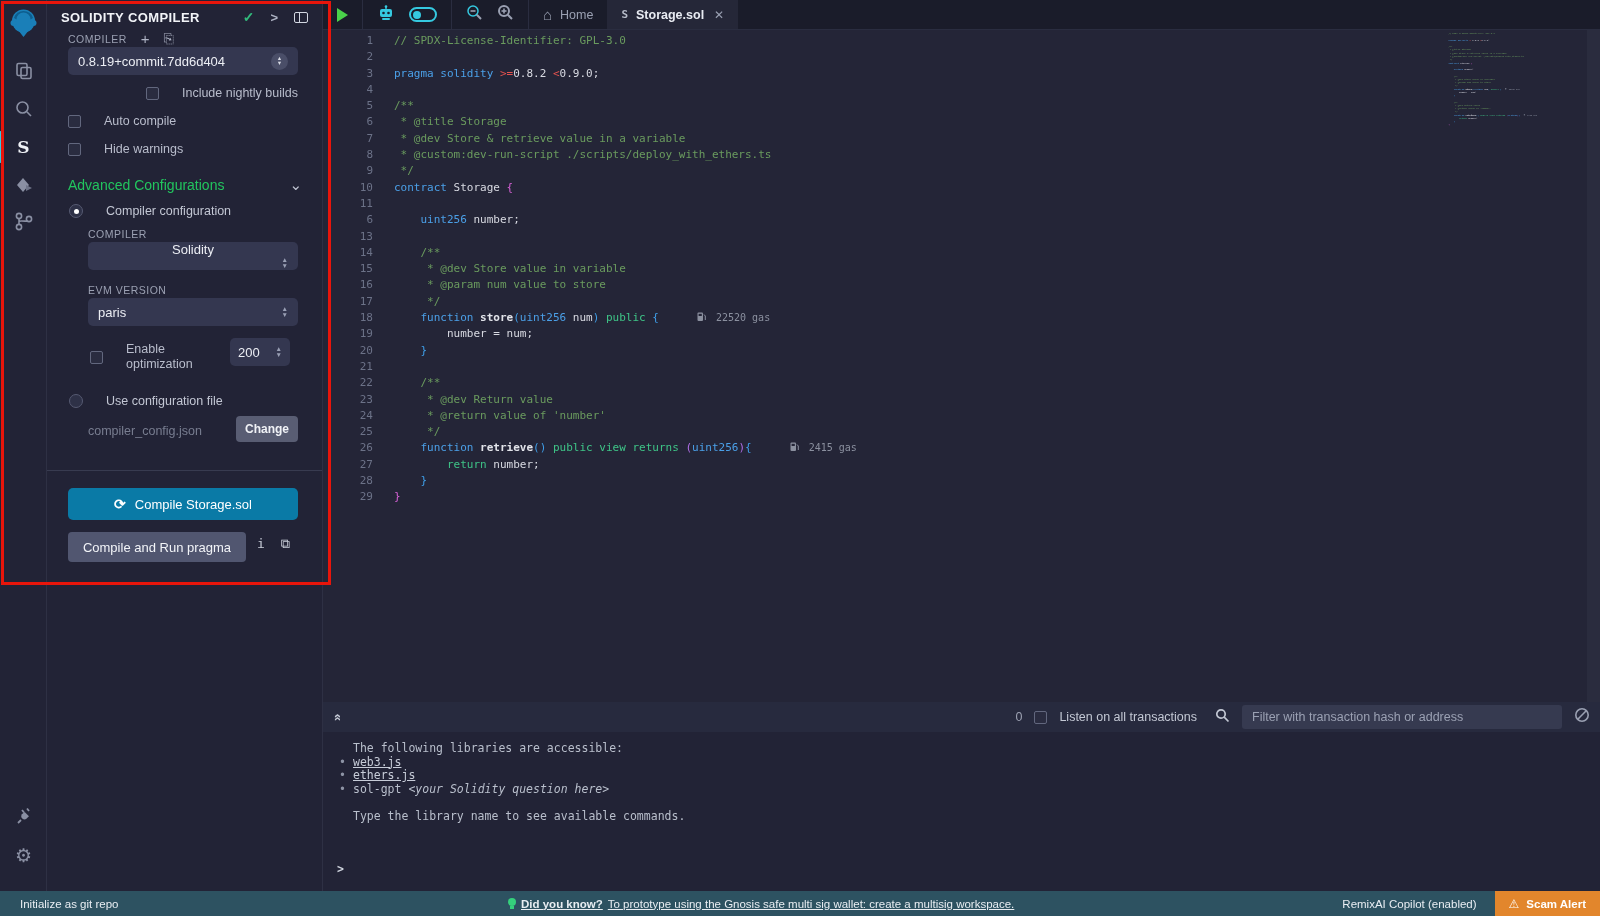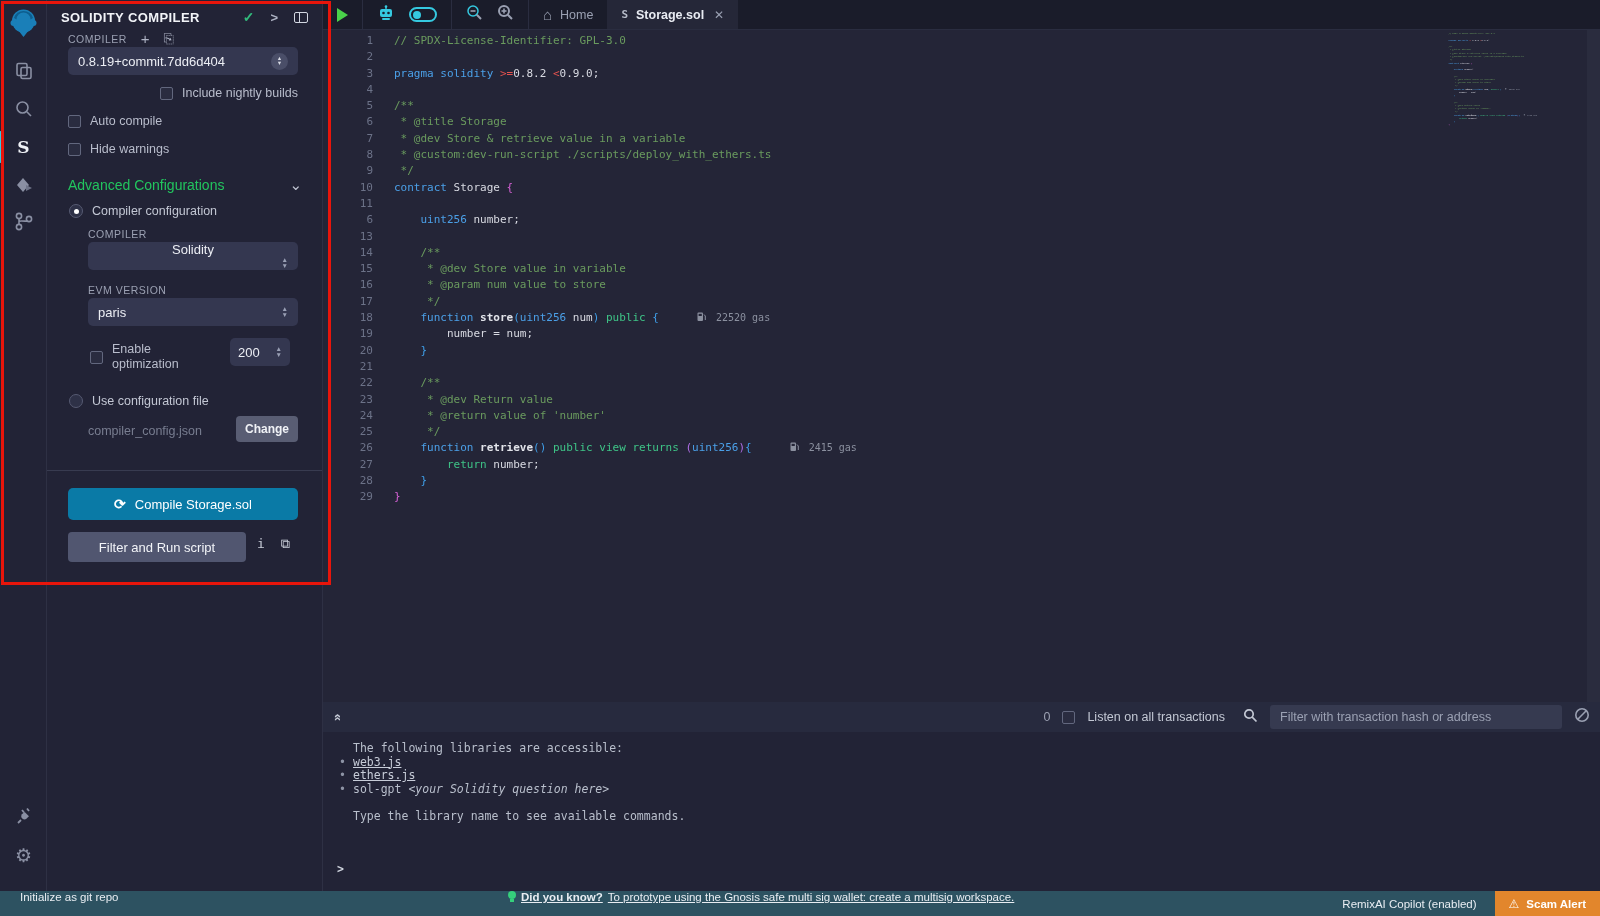--- a/index.html
+++ b/index.html
@@ -27,21 +27,21 @@
   .compiler-row { position:absolute; left:21px; top:31px; display:flex; align-items:center; gap:14px; }
   .small-caps-label { font-size:10.5px; color:#9ba0b2; letter-spacing:.5px; }
   .plus-ic { color:#aeb3c4; font-size:15px; line-height:10px; cursor:pointer; }
   .filedoc-ic { color:#aeb3c4; font-size:13px; cursor:pointer; }
 
   .select-box { position:relative; background:#343750; border-radius:5px; height:28px; display:flex; align-items:center; padding:0 10px; color:#eceef4; font-size:13px; cursor:pointer; }
   .sel-version { position:absolute; left:21px; top:47px; width:230px; }
   .spin-circle { margin-left:auto; width:17px; height:17px; border-radius:50%; background:#4a4e68; display:flex; flex-direction:column; align-items:center; justify-content:center; color:#d7dae4; font-size:5.5px; line-height:5px; }
   .caret-stack { margin-left:auto; display:flex; flex-direction:column; align-items:center; color:#9aa0b5; font-size:6.5px; line-height:6px; }
 
-  .chk-row { position:absolute; display:flex; align-items:center; gap:9px; font-size:12.5px; color:#b9bdcc; }
+  .chk-row { position:absolute; display:flex; align-items:center; gap:23px; font-size:12.5px; color:#b9bdcc; }
   .checkbox { width:13px; height:13px; background:#2a2c40; border:1px solid #62677e; border-radius:2px; cursor:pointer; flex:0 0 13px; }
   .radio { width:14px; height:14px; border-radius:50%; background:#2e3147; border:1px solid #565a72; cursor:pointer; position:relative; flex:0 0 14px; }
   .radio.checked::after { content:""; position:absolute; left:3.5px; top:3.5px; width:5px; height:5px; border-radius:50%; background:#ffffff; }
 
   .adv-header { position:absolute; left:21px; right:20px; top:176px; display:flex; align-items:center; cursor:pointer; }
   .adv-title { font-size:14px; color:#22c55e; }
   .chev-down { margin-left:auto; color:#c2c6d4; font-size:15px; }
 
   .field-label { position:absolute; font-size:10.5px; color:#9ba0b2; letter-spacing:.5px; }
   .num-input { position:absolute; left:183px; top:338px; width:60px; height:28px; background:#343750; border-radius:5px; display:flex; align-items:center; padding:0 8px; color:#eceef4; font-size:13px; }
@@ -90,33 +90,33 @@
   .minimap-clone .lc { padding-left:2px; }
   .minimap-clone .gas { margin-left:18px; }
   .overview-ruler { position:absolute; right:0; top:0; bottom:0; width:13px; background:#2a2c3e; }
 
   
   .termbar { position:absolute; top:702px; left:0; right:0; height:30px; background:#272a3e; display:flex; align-items:center; padding:0 10px; }
   .term-collapse { color:#c3c8d4; font-size:13px; font-weight:bold; display:inline-block; transform:rotate(-90deg); cursor:pointer; }
   .termbar-right { margin-left:auto; display:flex; align-items:center; gap:12px; }
   .tx-count { font-size:12.5px; color:#9ca1b2; }
   .listen-label { font-size:12.5px; color:#c3c8d4; }
-  .filter-input { width:292px; height:24px; background:#363a50; border:none; border-radius:3px; color:#e7eaf0; font-size:12.5px; padding:0 10px; font-family:"Liberation Sans", sans-serif; }
+  .filter-input { width:320px; height:24px; background:#363a50; border:none; border-radius:3px; color:#e7eaf0; font-size:12.5px; padding:0 10px; font-family:"Liberation Sans", sans-serif; }
   .filter-input::placeholder { color:#9ba1b3; }
 
   .terminal { position:absolute; top:732px; left:0; right:0; bottom:0; background:#222336; font-family:"DejaVu Sans Mono", monospace; font-size:11.5px; color:#b9bfcc; }
   .term-lines { position:absolute; top:10px; left:0; right:0; }
   .term-line { position:relative; padding-left:30px; height:13.5px; line-height:13.5px; white-space:pre; }
   .term-line .bullet { position:absolute; left:16px; color:#8d93a5; }
   .term-link { text-decoration:underline; cursor:pointer; color:#c7ccd8; }
   .term-italic { font-style:italic; }
   .term-prompt { position:absolute; left:14px; top:130px; color:#d0d5df; font-weight:bold; }
 
   
-  .statusbar { position:absolute; left:0; right:0; bottom:0; height:25px; background:#2d5261; display:flex; font-size:11.5px; color:#e8edf2; z-index:6; }
+  .statusbar { position:absolute; left:0; right:0; bottom:0; height:25px; background:#2d5261; display:flex; align-items:center; font-size:11.5px; color:#e8edf2; z-index:6; }
   .sb-left { margin-left:20px; cursor:pointer; }
   .sb-tip { position:absolute; left:508px; display:flex; align-items:center; gap:5px;text-decoration:underline; }
   .sb-tip b { font-weight:bold; }
   .bulb-ic { width:8px; height:12px; position:relative; }
   .bulb-ic::before { content:""; position:absolute; left:0; top:0; width:8px; height:8px; border-radius:50%; background:#35d07c; }
   .bulb-ic::after { content:""; position:absolute; left:2px; top:8px; width:4px; height:3px; background:#35d07c; }
   .sb-right { margin-left:auto; display:flex; align-items:center; height:100%; }
   .copilot { margin-right:18px; }
   .scam-badge { height:100%; background:#e2862c; display:flex; align-items:center; gap:7px; padding:0 14px; color:#fff; font-weight:bold; cursor:pointer; }
   .scam-badge .warn-ic { font-size:12px; font-weight:normal; }
@@ -266,21 +266,21 @@
 
     <div class="cfgfile">compiler_config.json</div>
     <div class="change-btn">Change</div>
 
     <div class="panel-divider"></div>
 
     <div class="compile-btn">
       <span class="refresh-ic">⟳</span>
       <span>Compile Storage.sol</span>
     </div>
-    <div class="run-btn">Filter and Run script</div>
+    <div class="run-btn">Compile and Run pragma</div>
     <div class="run-aux">
       <span>i</span>
       <span>⧉</span>
     </div>
   </div>
 
   <div class="main">
 
     <div class="tabbar">
       <div class="tb-group">

